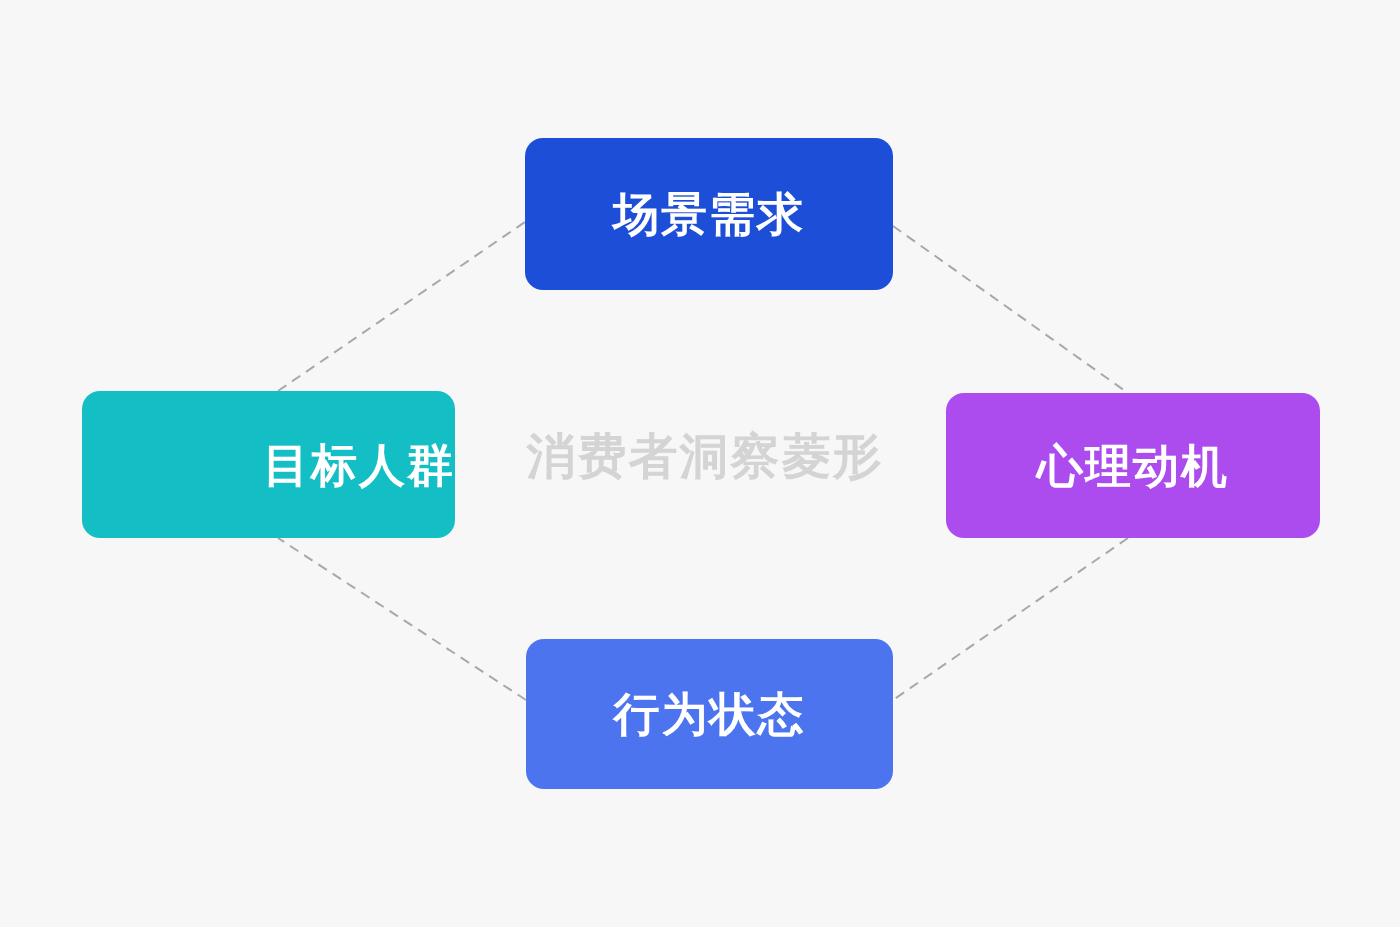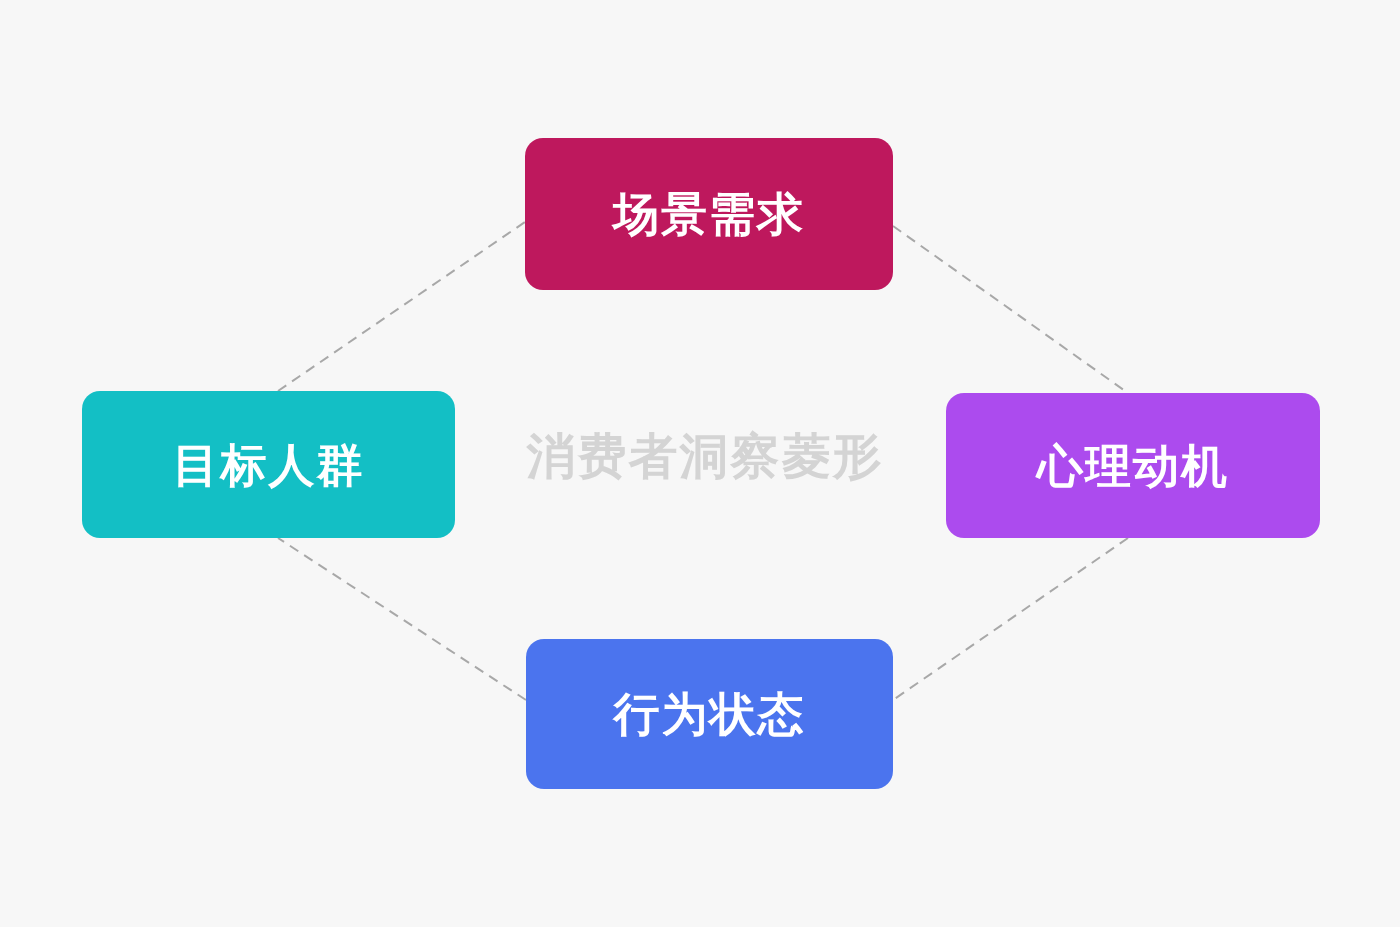--- a/index.html
+++ b/index.html
@@ -85,25 +85,25 @@
 
 <div id="diagram-root">
 
   <svg id="connector-layer" viewBox="0 0 1400 927" width="1400" height="927" xmlns="http://www.w3.org/2000/svg">
     <line x1="278" y1="391" x2="525" y2="222" stroke="#a8a8a8" stroke-width="2" stroke-dasharray="10 7"></line>
     <line x1="893" y1="226" x2="1128" y2="393" stroke="#a8a8a8" stroke-width="2" stroke-dasharray="10 7"></line>
     <line x1="1128" y1="538" x2="893" y2="700" stroke="#a8a8a8" stroke-width="2" stroke-dasharray="10 7"></line>
     <line x1="526" y1="700" x2="278" y2="538" stroke="#a8a8a8" stroke-width="2" stroke-dasharray="10 7"></line>
   </svg>
 
-  <div class="node" id="node-scenario" style="background:#be185d;">
+  <div class="node" id="node-scenario" style="background:#1d4ed8;">
     <span class="node-label">场景需求</span>
   </div>
 
-  <div class="node" id="node-audience" style="background:#13bfc5;">
+  <div class="node" id="node-audience" style="background:#13bfc5;justify-content:flex-end;">
     <span class="node-label">目标人群</span>
   </div>
 
   <div class="node" id="node-motivation" style="background:#ac4bee;">
     <span class="node-label">心理动机</span>
   </div>
 
   <div class="node" id="node-behavior" style="background:#4b74ee;">
     <span class="node-label">行为状态</span>
   </div>

